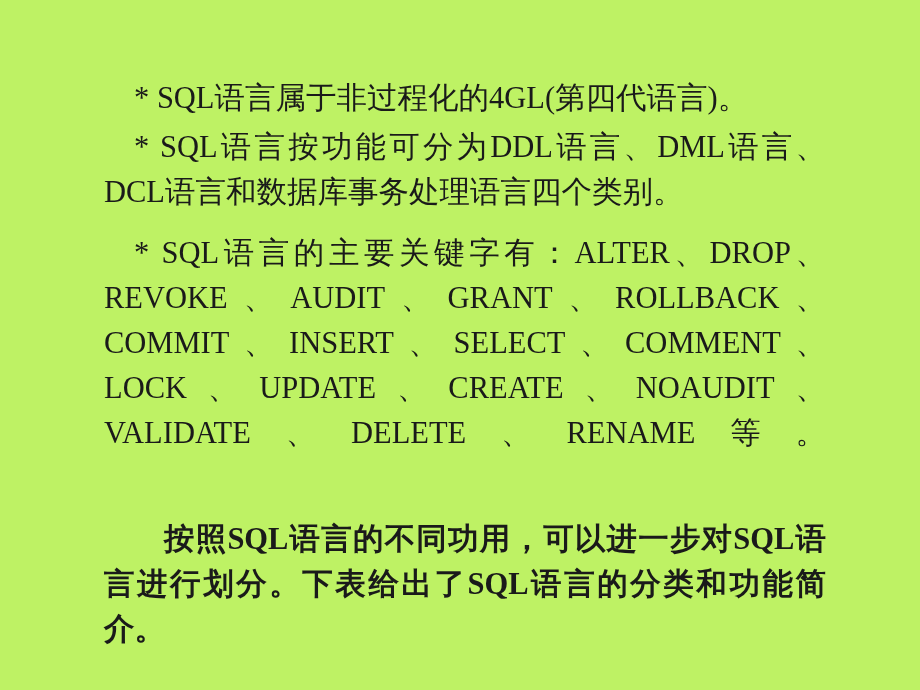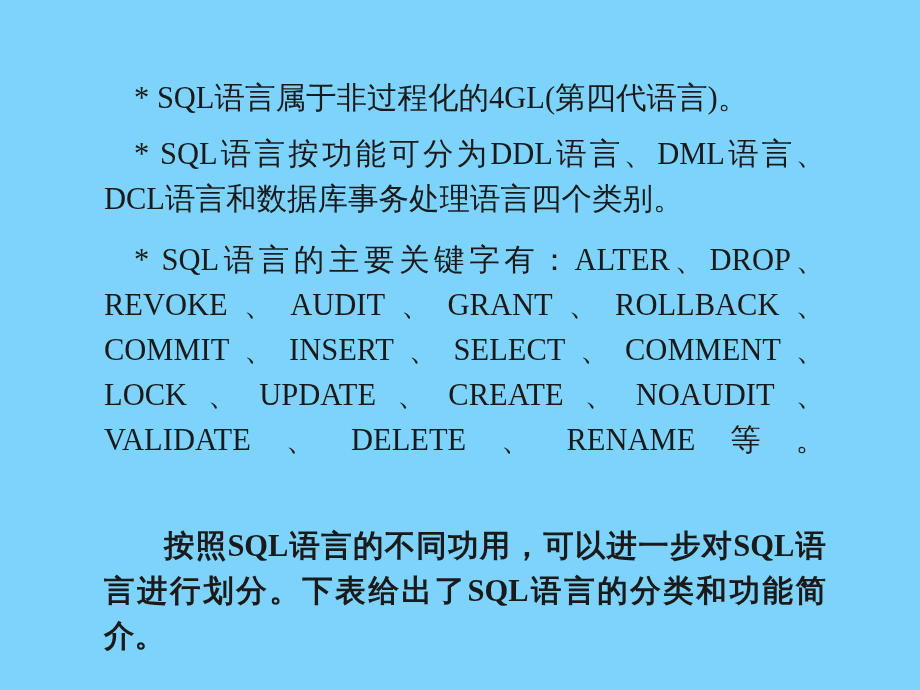--- a/index.html
+++ b/index.html
@@ -12,21 +12,21 @@
     height: 690px;
     background: #efefef;
     font-family: "Liberation Serif", "DejaVu Serif", serif;
     color: #1a1a1a;
     overflow: hidden;
   }
   .slide {
     position: relative;
     width: 920px;
     height: 690px;
-    background: #7dd3fc;
+    background: #bef264;
     box-sizing: border-box;
   }
   .content-block {
     position: absolute;
     left: 104px;
     top: 76px;
     width: 722px;
   }
   .para {
     margin: 0;
@@ -36,21 +36,21 @@
     text-justify: inter-ideograph;
     color: #1a1a1a;
     font-weight: 400;
     letter-spacing: 0;
     word-spacing: 0;
     white-space: normal;
   }
   
   .para.indent-1 { text-indent: 30px; }
   .para.indent-2 { text-indent: 60px; font-weight: bold; }
-  .gap-med   { margin-top: 11px; }
+  .gap-med   { margin-top: 4px; }
   .gap-large { margin-top: 16px; }
 
   
   .para.keywords {
     text-align: justify;
     text-justify: inter-character;
   }
   .para.keywords::after {
     content: "";
     display: inline-block;

